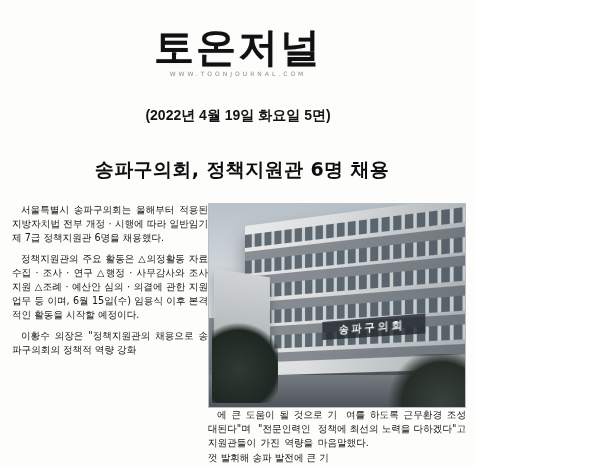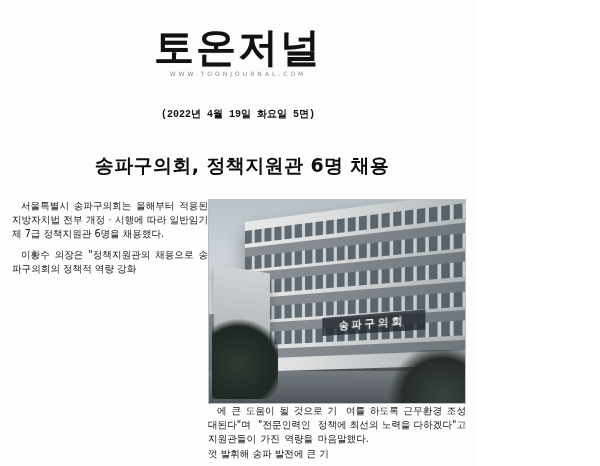--- a/index.html
+++ b/index.html
@@ -41,22 +41,22 @@
     font-family: "DejaVu Sans", sans-serif;
     font-size: 6px;
     letter-spacing: 3px;
     color: #8a8a8a;
     margin-top: 2px;
   }
 
   
   .issue-line {
     text-align: center;
-    font-family: Liberation Mono, monospace;
-    font-size: 10px;
+    font-family: Liberation Sans, sans-serif;
+    font-size: 14px;
     font-weight: bold;
     color: #141414;
     margin-top: 30px;
   }
 
   
   .headline {
     text-align: center;
     font-family: "DejaVu Sans", sans-serif;
     font-size: 19px;
@@ -211,20 +211,21 @@
   </div>
 
   <div class="issue-line">(2022년 4월 19일 화요일 5면)</div>
 
   <div class="headline">송파구의회, 정책지원관 6명 채용</div>
 
   <div class="content">
 
     <div class="col-left">
       <p class="para">서울특별시 송파구의회는 올해부터 적용된 지방자치법 전부 개정 · 시행에 따라 일반임기제 7급 정책지원관 6명을 채용했다.</p>
+      <p class="para">정책지원관의 주요 활동은 △의정활동 자료수집 · 조사 · 연구 △행정 · 사무감사와 조사 지원 △조례 · 예산안 심의 · 의결에 관한 지원업무 등 이며, 6월 15일(수) 임용식 이후 본격적인 활동을 시작할 예정이다.</p>
       <p class="para">이황수 의장은 "정책지원관의 채용으로 송파구의회의 정책적 역량 강화</p>
     </div>
 
     <div class="col-right">
       <div class="photo">
         <div class="sky"></div>
         <div class="ground"></div>
 
         <div class="bldg">
           <div class="glass" style="top:6%"></div>

